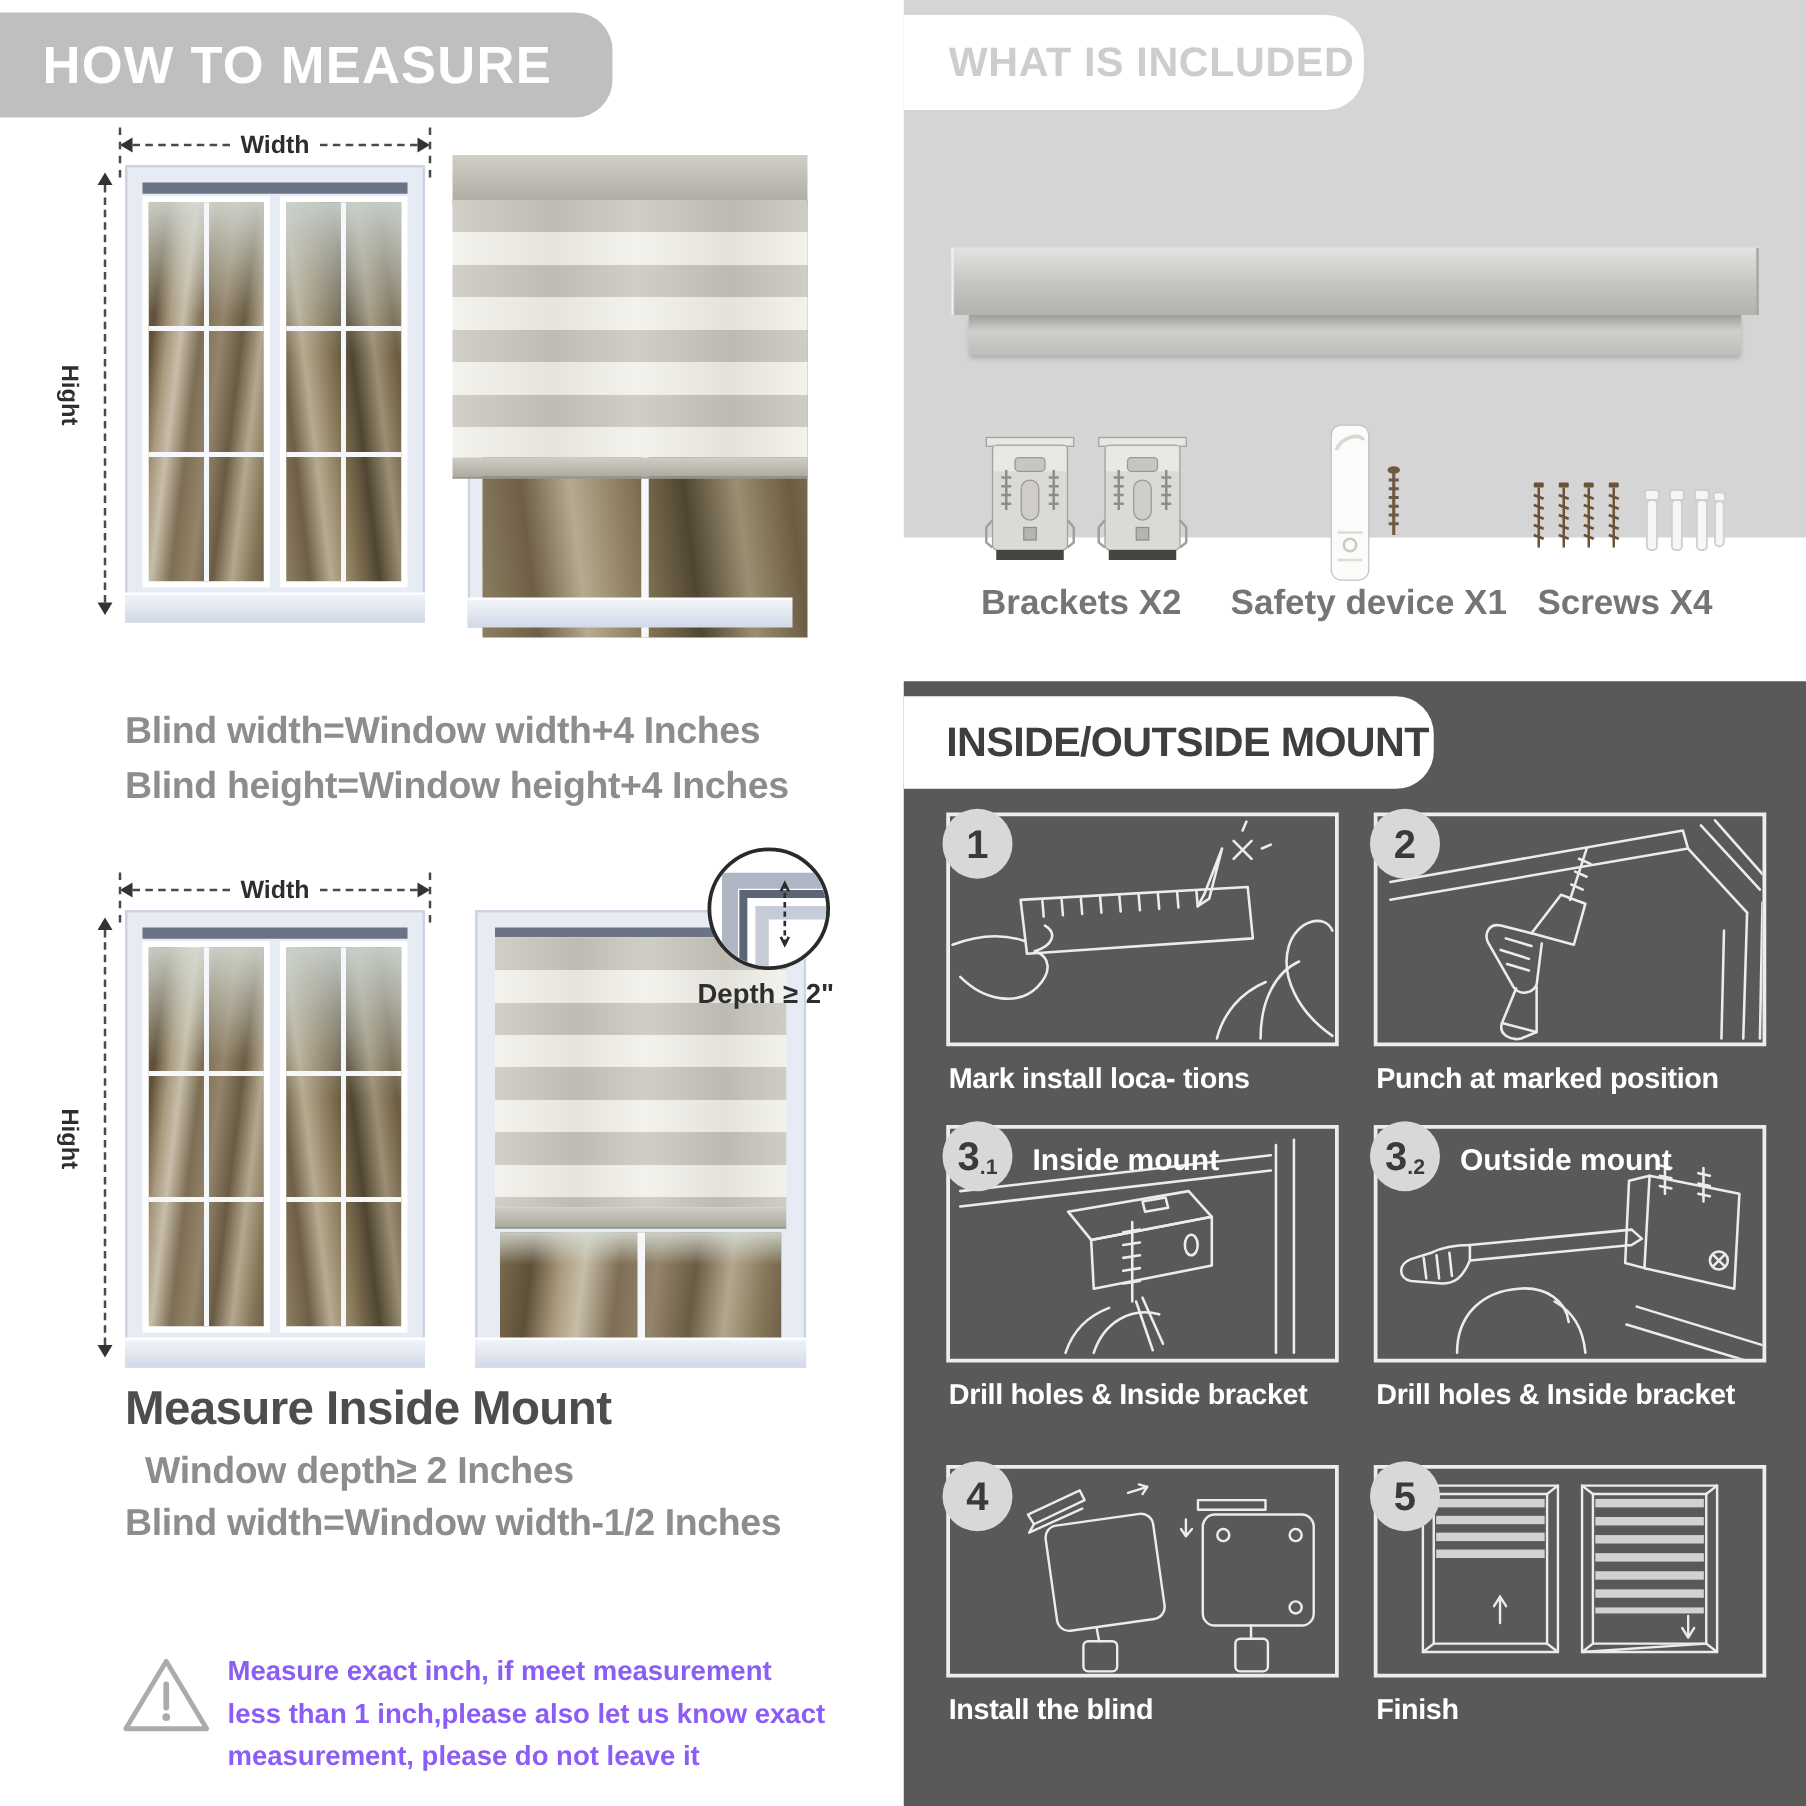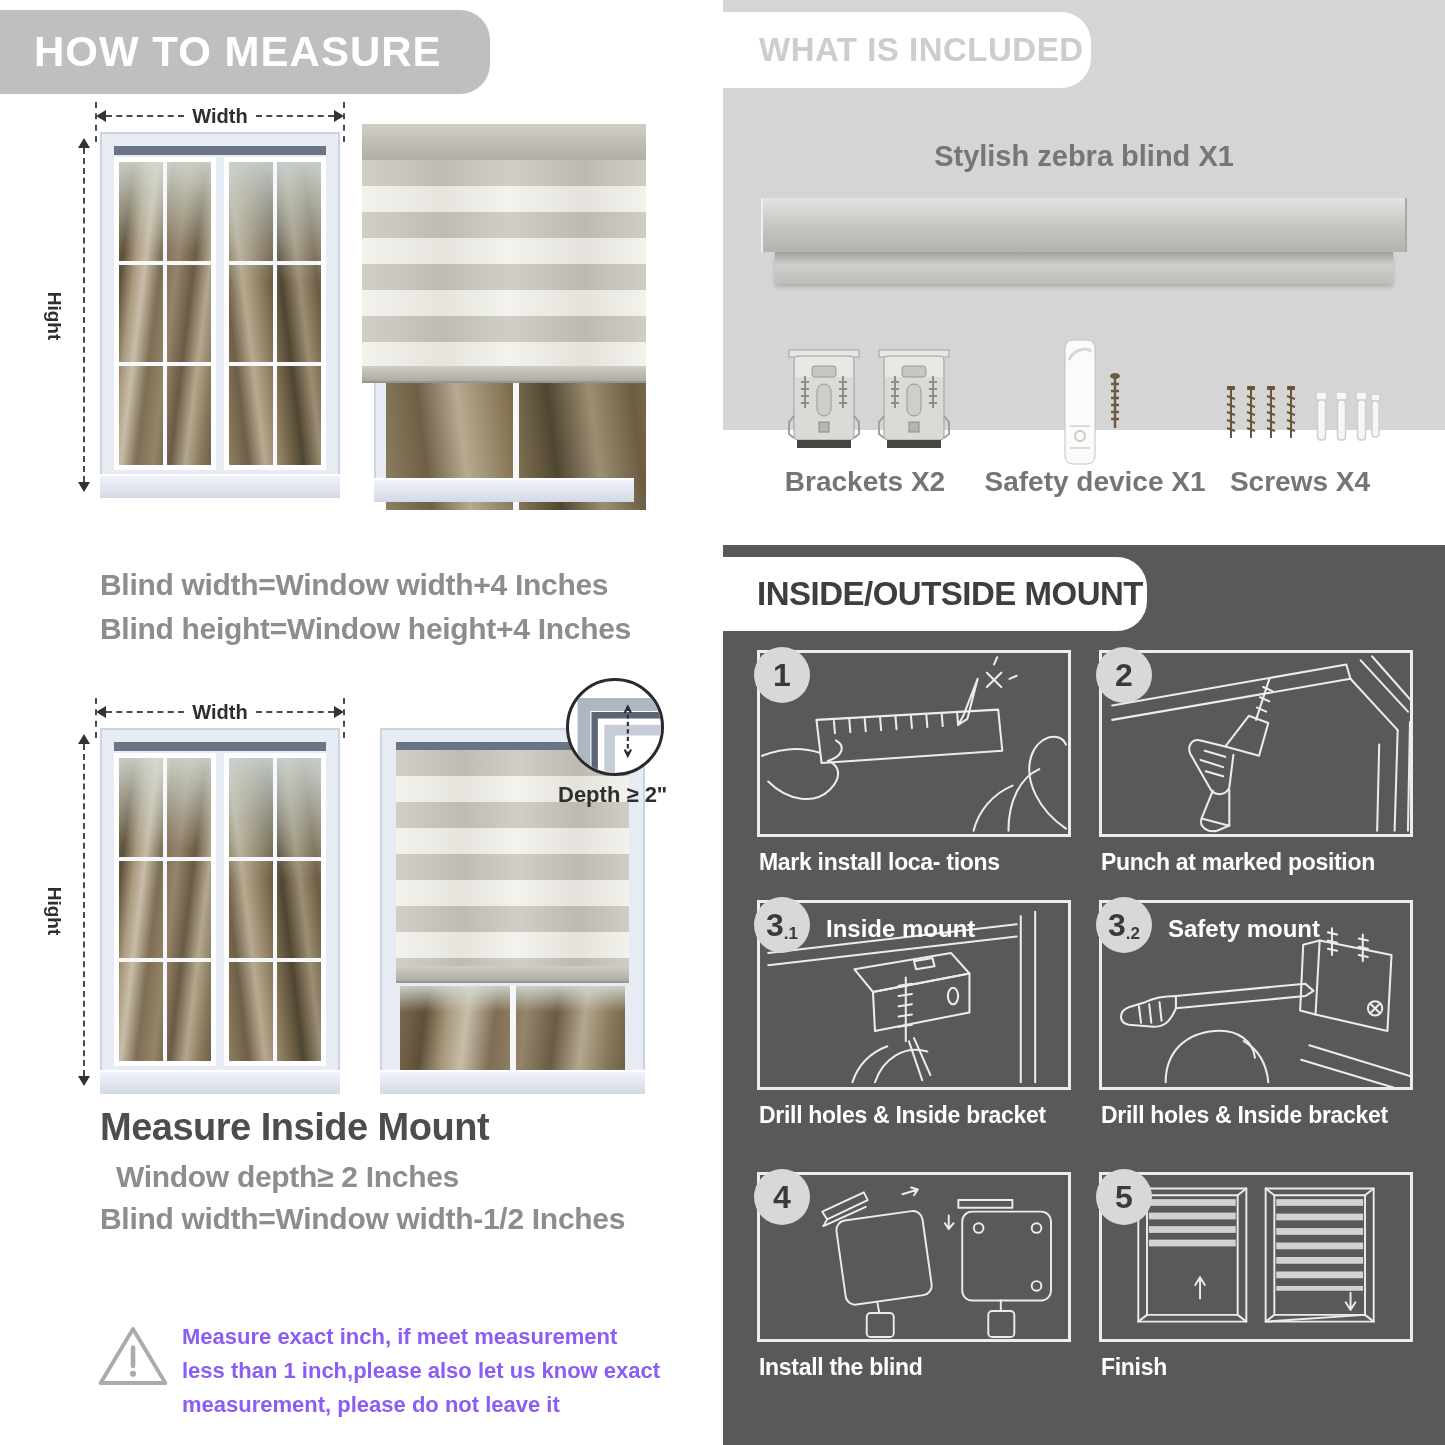--- a/index.html
+++ b/index.html
@@ -204,21 +204,20 @@
       <path d="M48,32 L48,56" stroke="#ababab" stroke-width="6" stroke-linecap="round"></path>
       <circle cx="48" cy="66" r="4" fill="#ababab"></circle>
     </svg>
   </div>
   <div class="warn-text" style="left:182px;top:1320px;">Measure exact inch, if meet measurement less than 1 inch,please also let us know exact measurement, please do not leave it</div>
 
   <div class="panel-included">
     <div class="banner banner-included">
       <span>WHAT IS INCLUDED</span>
     </div>
-    <div class="blind-label">Stylish zebra blind X1</div>
 
     <div class="rail-main"></div>
     <div class="rail-lip"></div>
 
     <div class="icon-abs" style="left:62px;top:346px;width:78px;height:112px;">
       <svg viewBox="0 0 78 112" style="width:100%;height:100%;">
         <rect x="4" y="4" width="70" height="7" fill="#e8e7e3" stroke="#a2a19d"></rect>
         <rect x="9" y="10" width="60" height="84" rx="4" fill="#dbdad6" stroke="#a2a19d"></rect>
         <rect x="10" y="11" width="58" height="20" fill="#e9e8e4" stroke="none"></rect>
         <rect x="27" y="20" width="24" height="11" rx="3" fill="#c7c6c2" stroke="#9a9991"></rect>
@@ -370,21 +369,21 @@
           <path d="M36,96 l2,16 M46,94 l2,18 M56,92 l2,18"></path>
           <path d="M62,170 C62,140 82,122 110,120 C132,118 147,130 149,146"></path>
           <path d="M162,170 C160,150 152,138 138,130"></path>
           <path d="M202,134 L300,164 M194,148 L300,180"></path>
         </svg>
       </div>
       <div class="badge">
           <span class="n">3</span>
           <span class="s">.2</span>
         </div>
-      <div class="inner-label">Safety mount</div>
+      <div class="inner-label">Outside mount</div>
     </div>
     <div class="caption" style="left:378px;top:557px;">Drill holes &amp;  Inside bracket</div>
 
     <div class="step-box" style="left:34px;top:627px;height:170px;">
       <div class="art">
         <svg viewBox="0 0 300 170">
           <path d="M55,38 L98,18 L102,26 L60,46 Z M60,46 L56,53 L100,33"></path>
           <path d="M138,20 l16,-5 M154,15 l-7,-2 M154,15 l-4,6"></path>
           <g transform="rotate(-8 118 86)">
               <rect x="74" y="42" width="90" height="88" rx="10"></rect>

